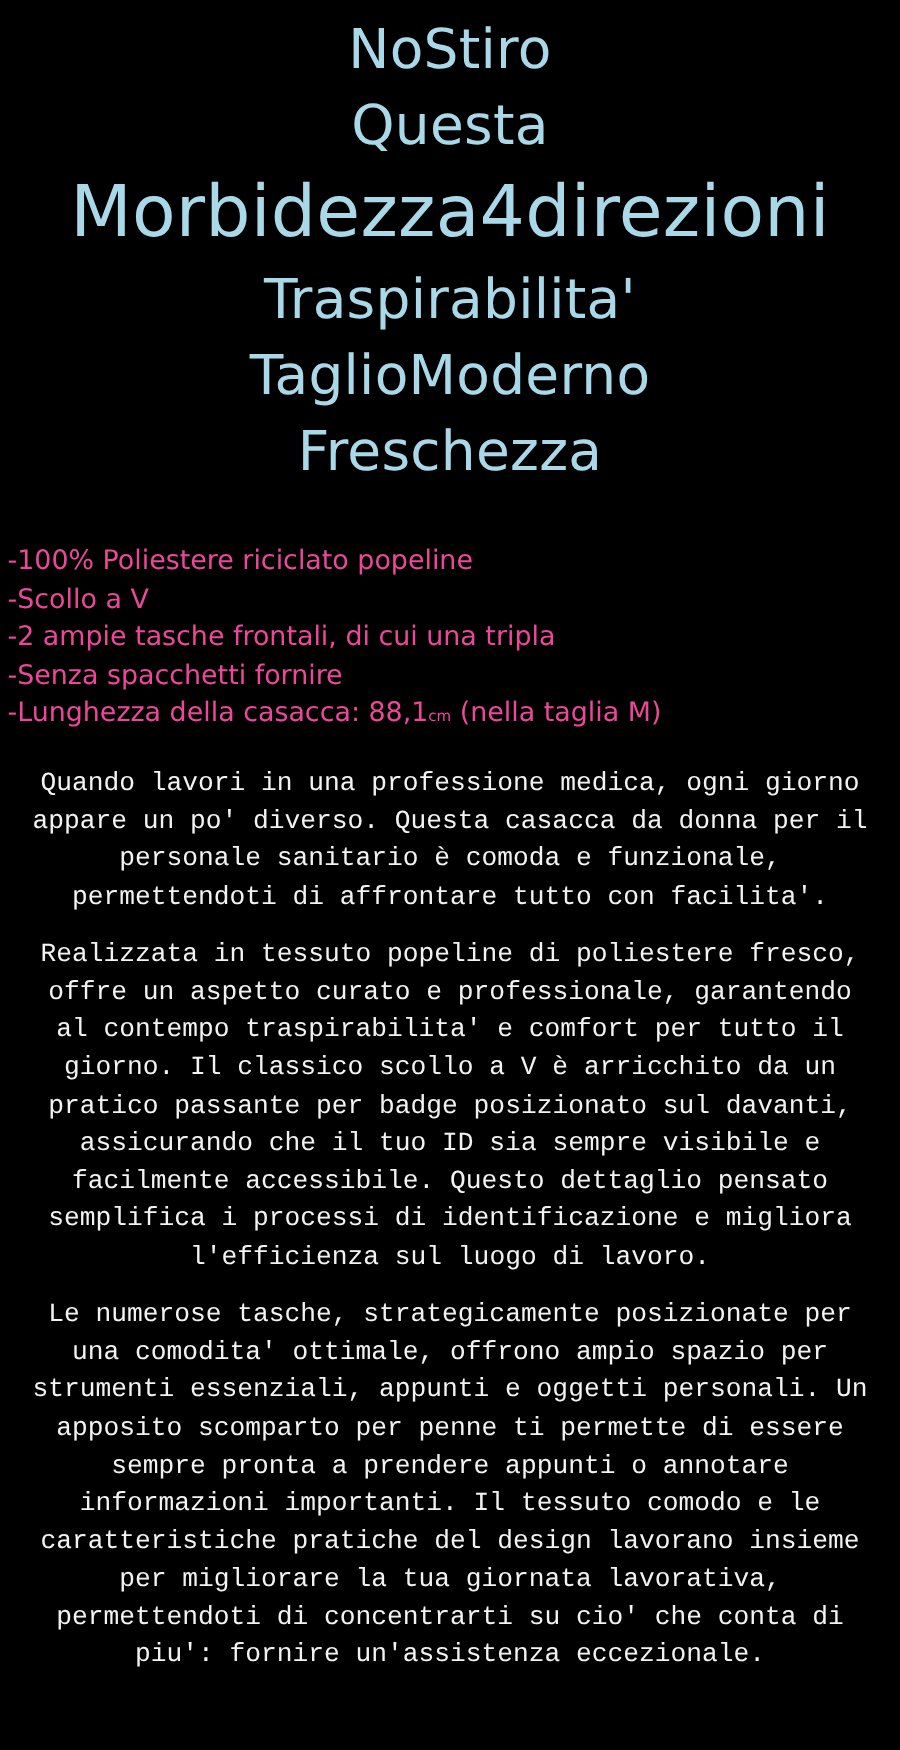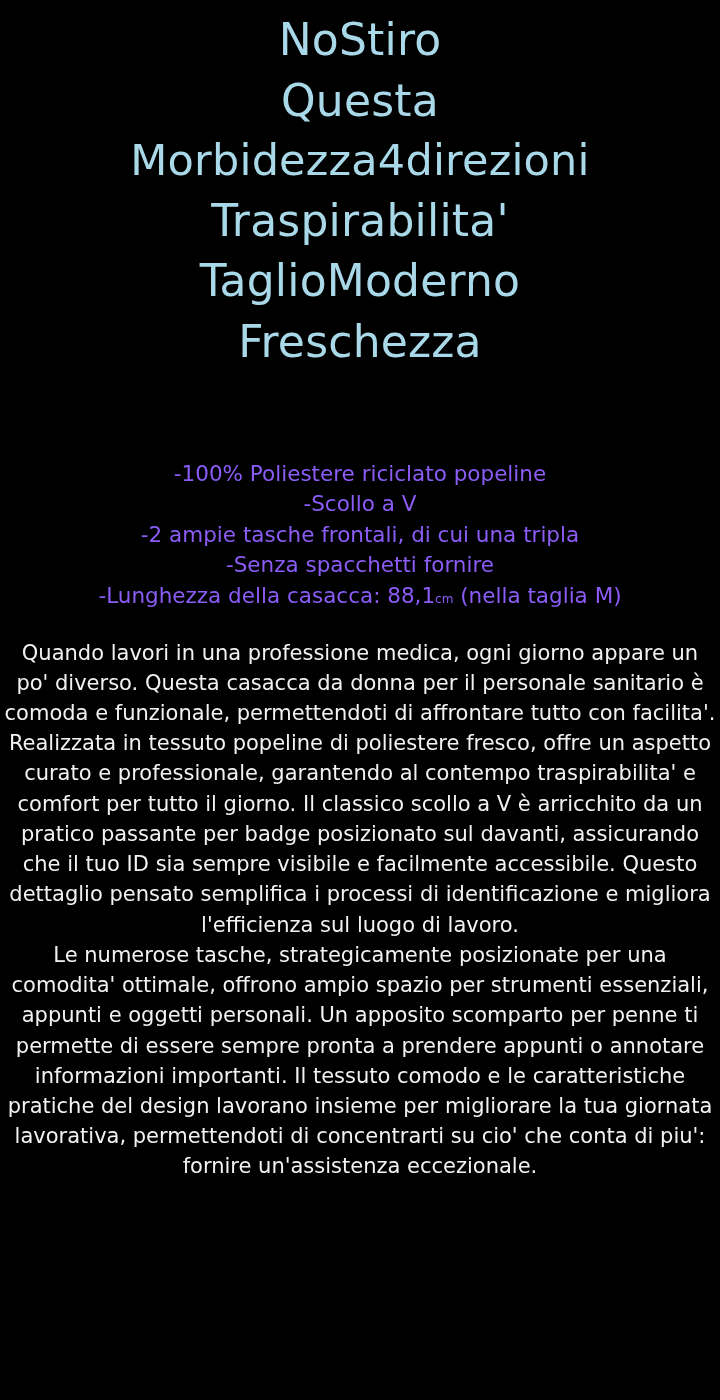--- a/index.html
+++ b/index.html
@@ -28,47 +28,48 @@
     font-size: 44px;
     line-height: 1.38;
     font-weight: 400;
     letter-spacing: 0.2px;
   }
   .headline .hl-line {
     display: block;
     white-space: nowrap;
   }
   .headline .hl-line.wide {
-    font-size: 43px;
+    font-size: 57px;
   }
   .specs {
-    margin-top: 86px;
+    margin-top: 42px;
     padding: 0 6px 0 6px;
     font-size: 21.5px;
     line-height: 1.42;
-    color: #8b5cf6;
-    text-align: center;
+    color: #ec4899;
+    text-align: left;
   }
   .specs .spec-line {
     display: block;
     white-space: nowrap;
   }
   .specs .unit {
     font-size: 12px;
   }
   .body-copy {
     margin-top: 26px;
     padding: 0 4px;
     font-size: 21px;
     line-height: 1.44;
     color: #f2f2f2;
     text-align: center;
   }
   .body-copy p {
-    margin: 0;
+    margin: 16px;
+    font-family: Liberation Mono, monospace;
   }
 </style>
 </head>
 <body>
 
 <div class="page">
 
   <div class="headline">
     <span class="hl-line">NoStiro</span>
     <span class="hl-line">Questa</span>

